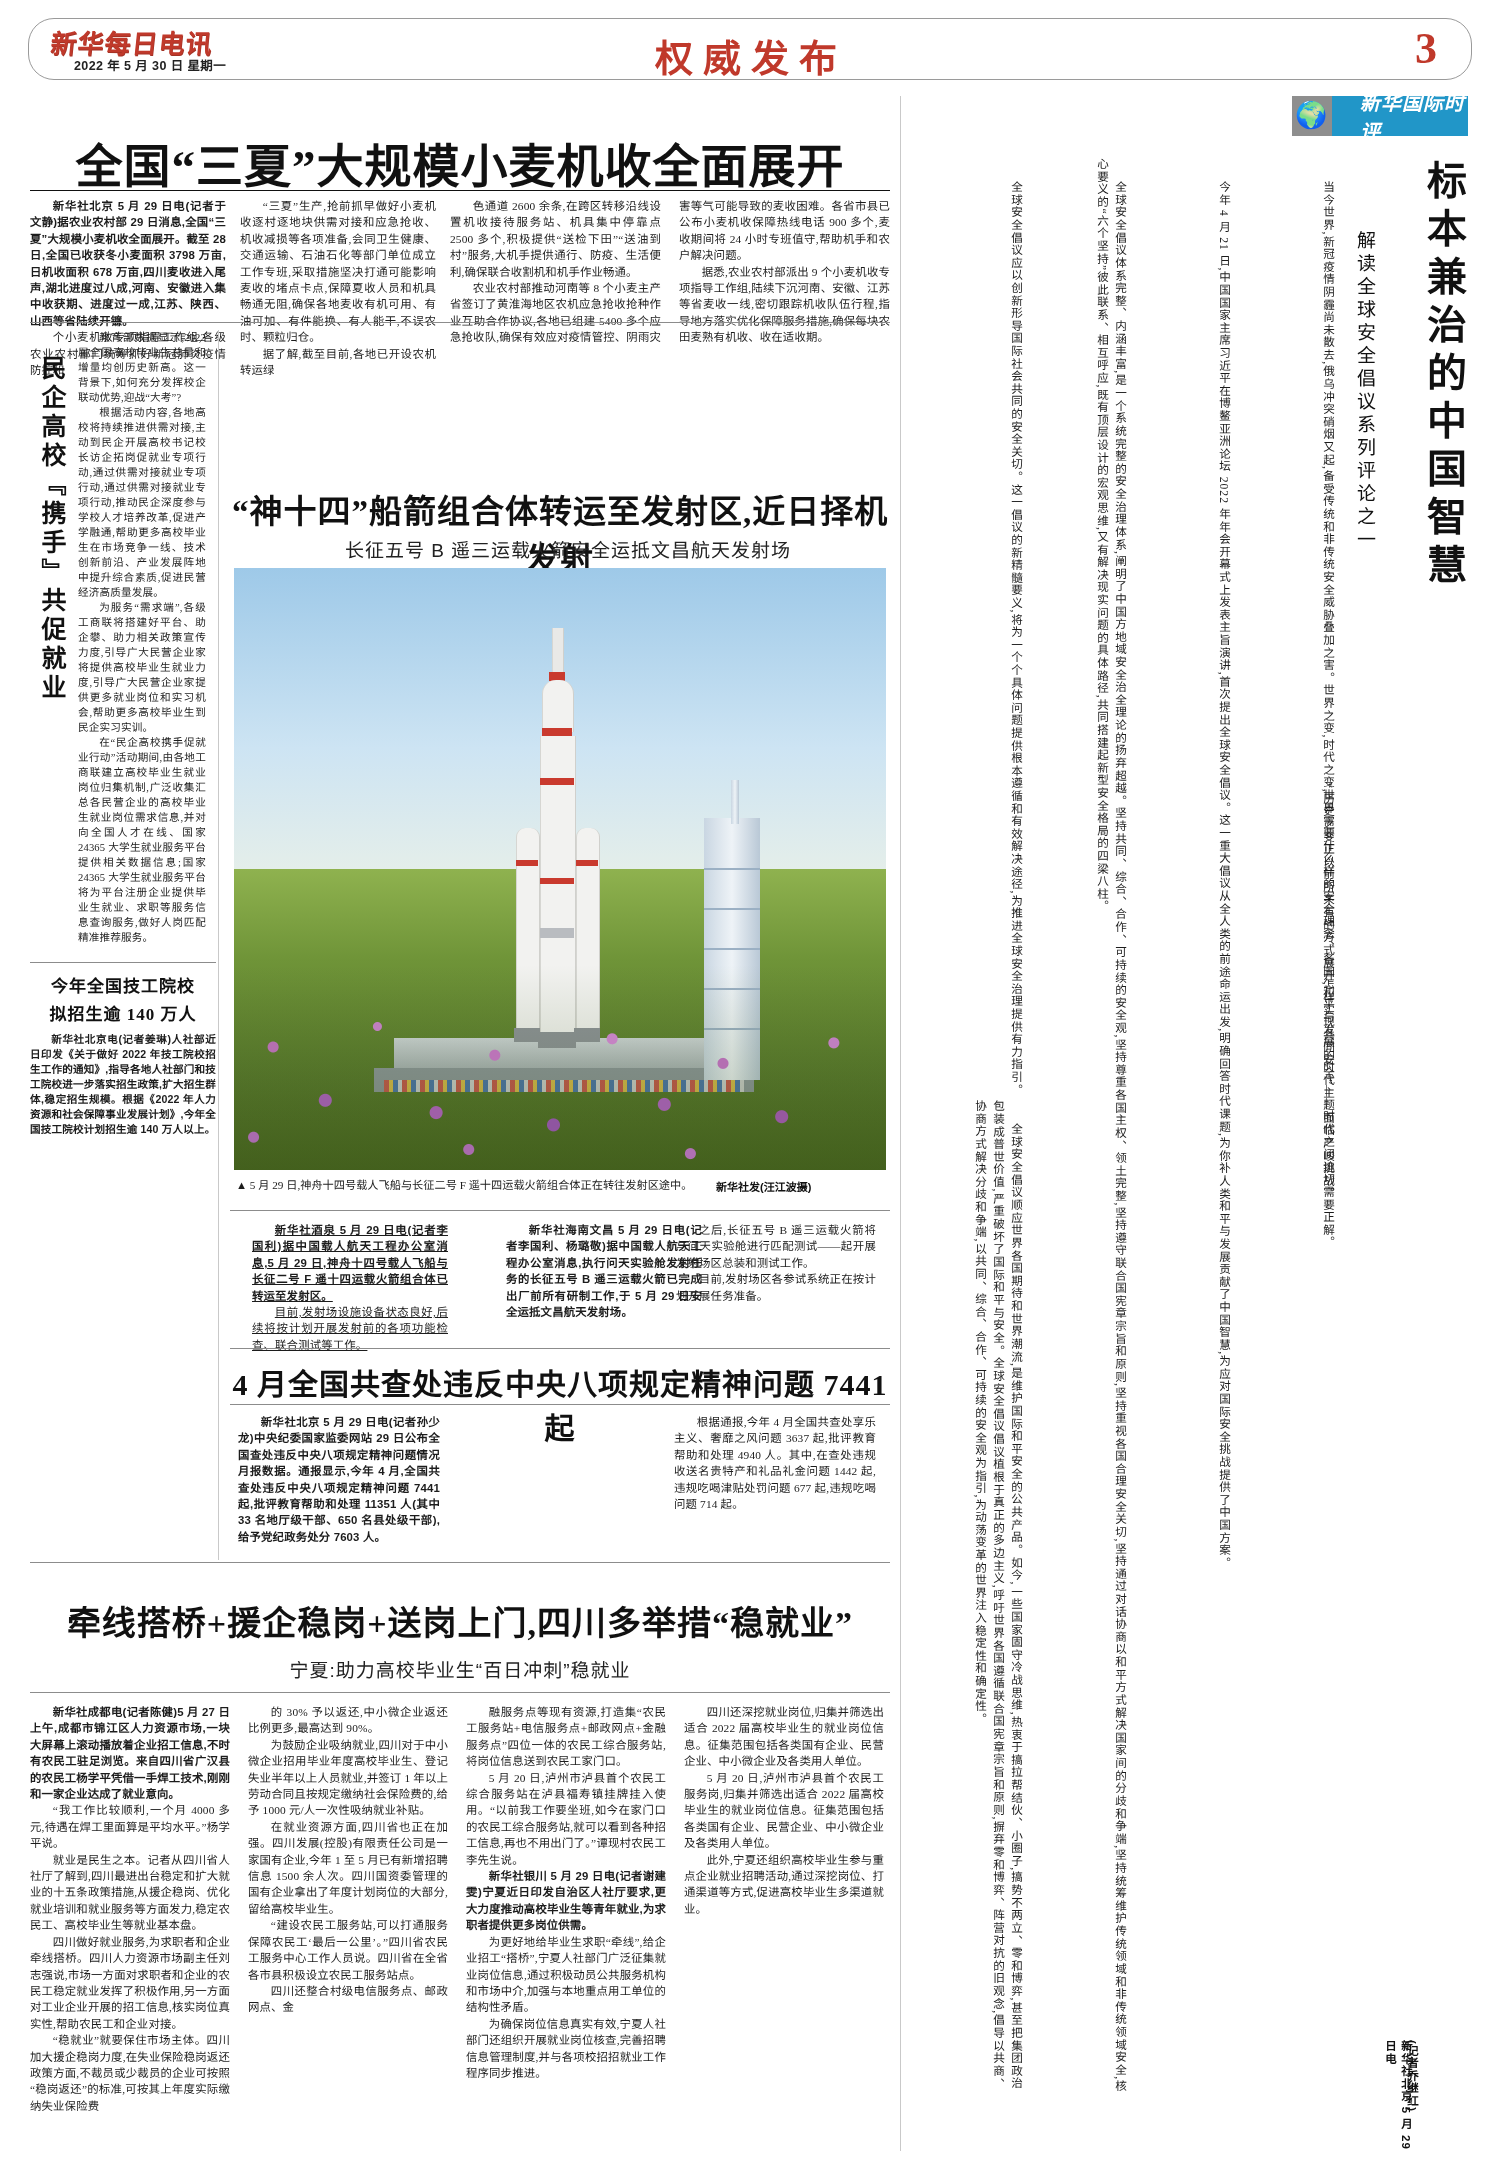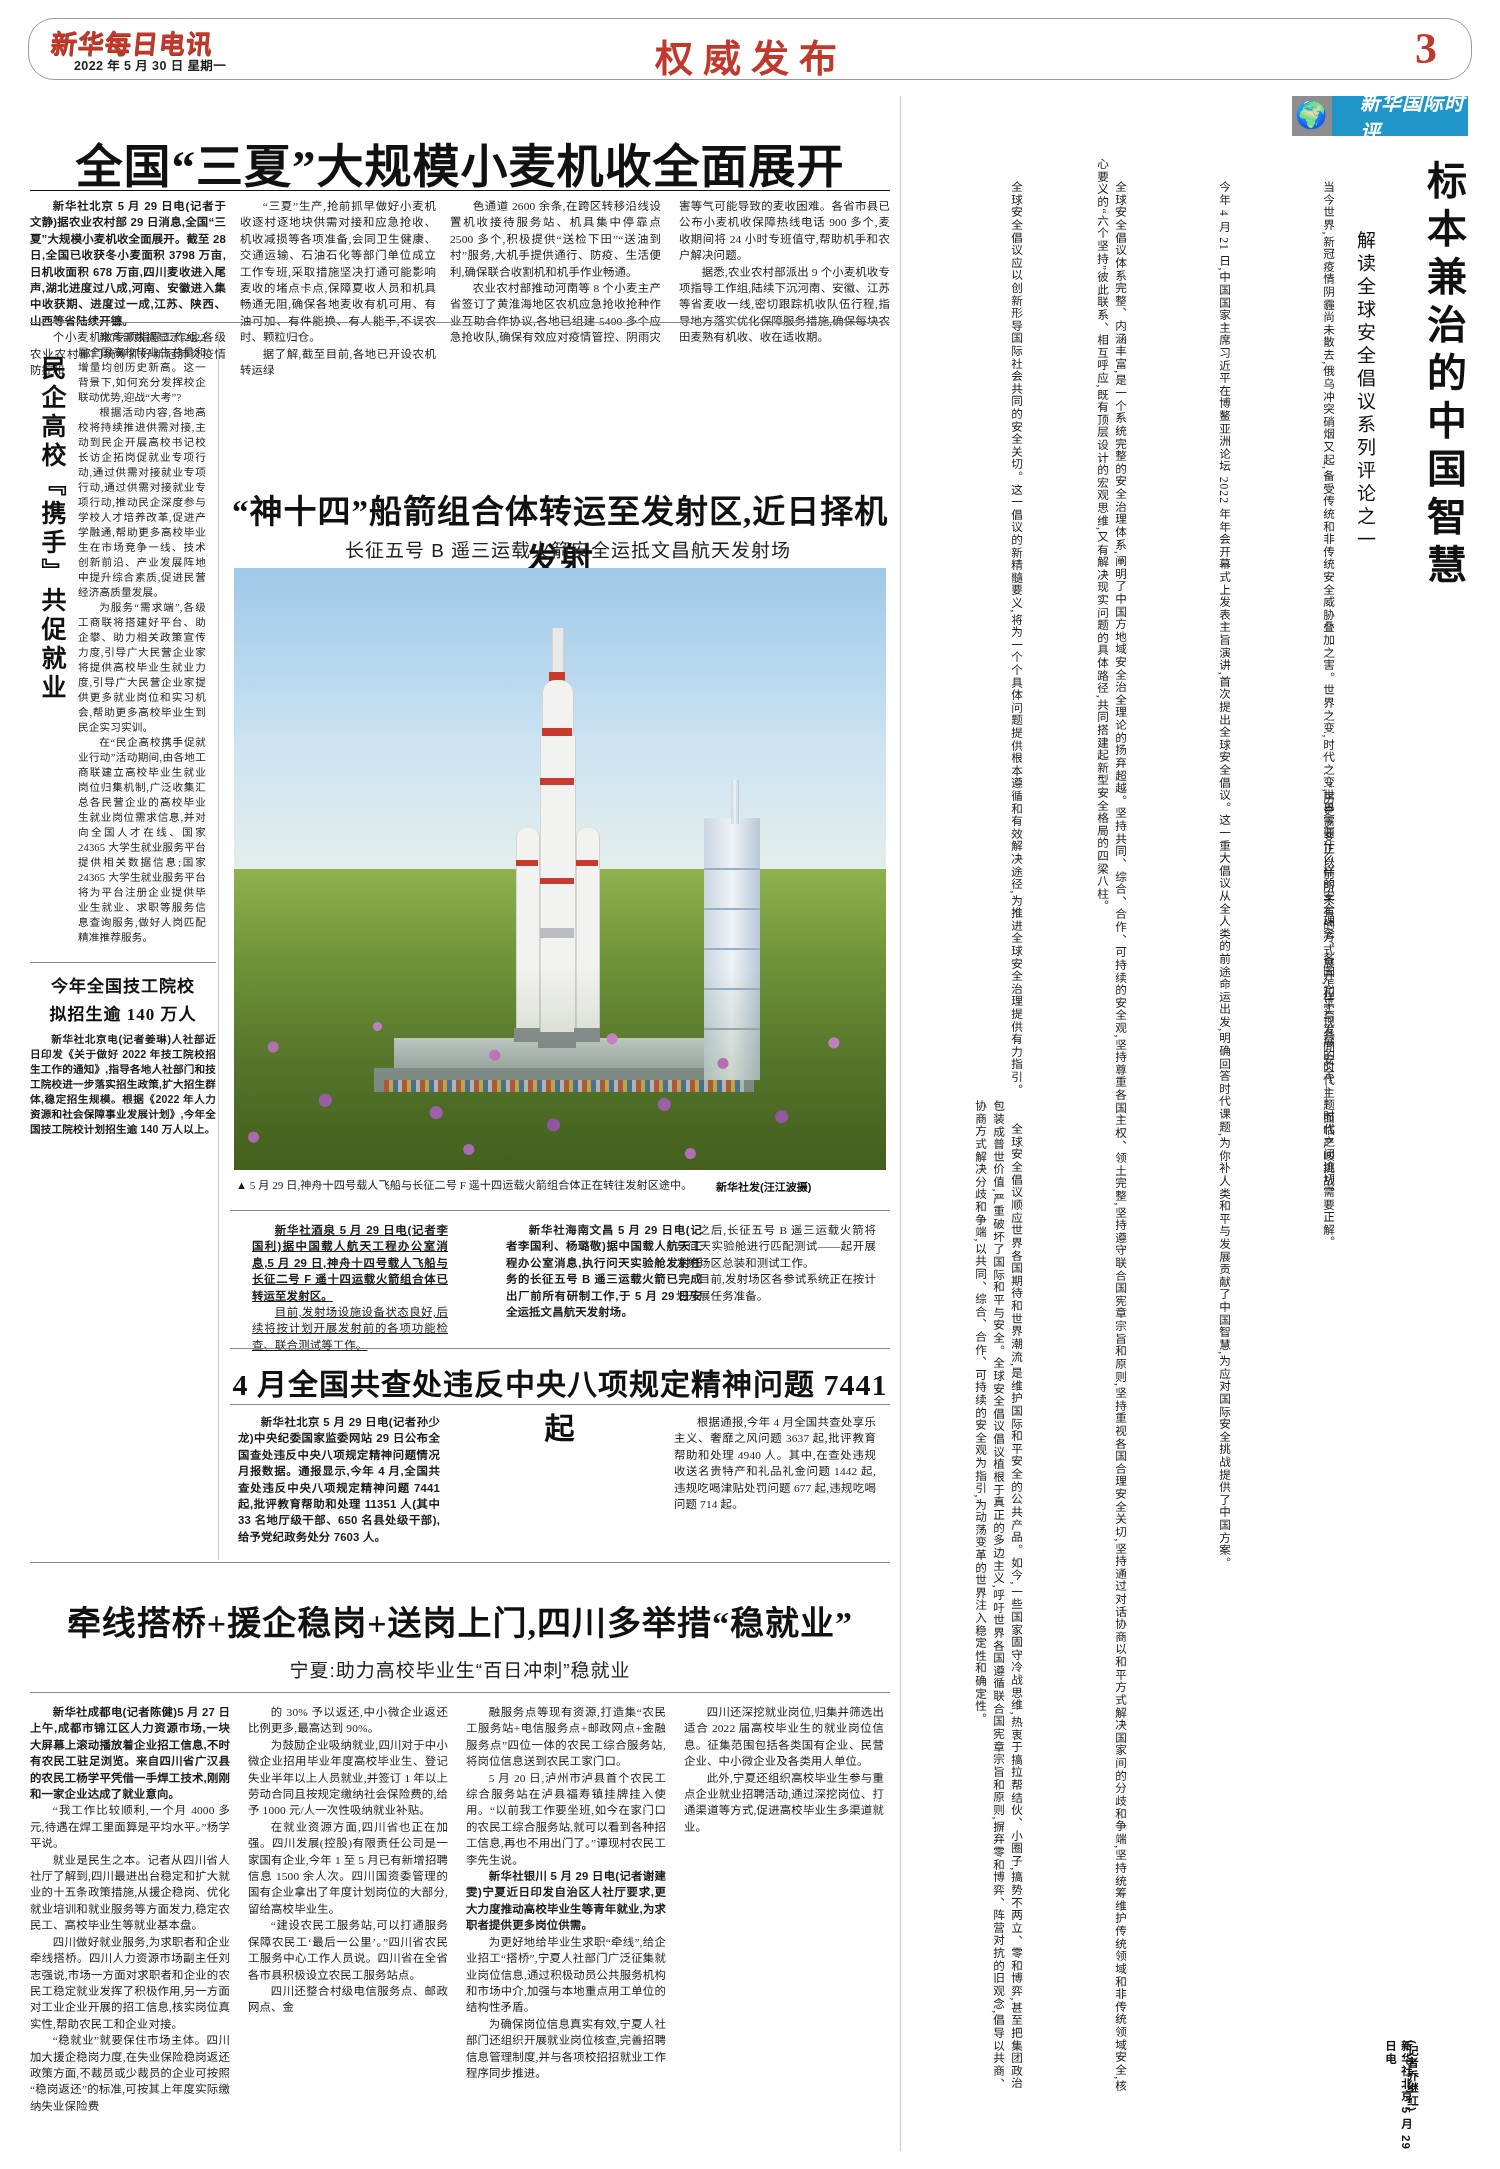--- a/index.html
+++ b/index.html
@@ -328,20 +328,21 @@
   </div>
   <div class="body-col" style="left:466px;top:1704px;width:200px;">
     <p>融服务点等现有资源,打造集“农民工服务站+电信服务点+邮政网点+金融服务点”四位一体的农民工综合服务站,将岗位信息送到农民工家门口。</p>
     <p>5 月 20 日,泸州市泸县首个农民工综合服务站在泸县福寿镇挂牌挂入使用。“以前我工作要坐班,如今在家门口的农民工综合服务站,就可以看到各种招工信息,再也不用出门了。”谭现村农民工李先生说。</p>
     <p class="lead"><b>新华社银川 5 月 29 日电(记者谢建雯)宁夏近日印发自治区人社厅要求,更大力度推动高校毕业生等青年就业,为求职者提供更多岗位供需。</b></p>
     <p>为更好地给毕业生求职“牵线”,给企业招工“搭桥”,宁夏人社部门广泛征集就业岗位信息,通过积极动员公共服务机构和市场中介,加强与本地重点用工单位的结构性矛盾。</p>
     <p>为确保岗位信息真实有效,宁夏人社部门还组织开展就业岗位核查,完善招聘信息管理制度,并与各项校招招就业工作程序同步推进。</p>
   </div>
   <div class="body-col" style="left:684px;top:1704px;width:200px;">
     <p>四川还深挖就业岗位,归集并筛选出适合 2022 届高校毕业生的就业岗位信息。征集范围包括各类国有企业、民营企业、中小微企业及各类用人单位。</p>
+    <p>5 月 20 日,泸州市泸县首个农民工服务岗,归集并筛选出适合 2022 届高校毕业生的就业岗位信息。征集范围包括各类国有企业、民营企业、中小微企业及各类用人单位。</p>
     <p>此外,宁夏还组织高校毕业生参与重点企业就业招聘活动,通过深挖岗位、打通渠道等方式,促进高校毕业生多渠道就业。</p>
   </div>
 
   <div class="xh-badge" style="left:1292px;top:96px;">
     <div class="globe">🌍</div>
     <div class="lbl">新华国际时评</div>
   </div>
 
   <div class="vtitle" style="left:1412px;top:160px;height:600px;font-size:40px;width:52px;letter-spacing:8px;">标本兼治的中国智慧</div>
 

